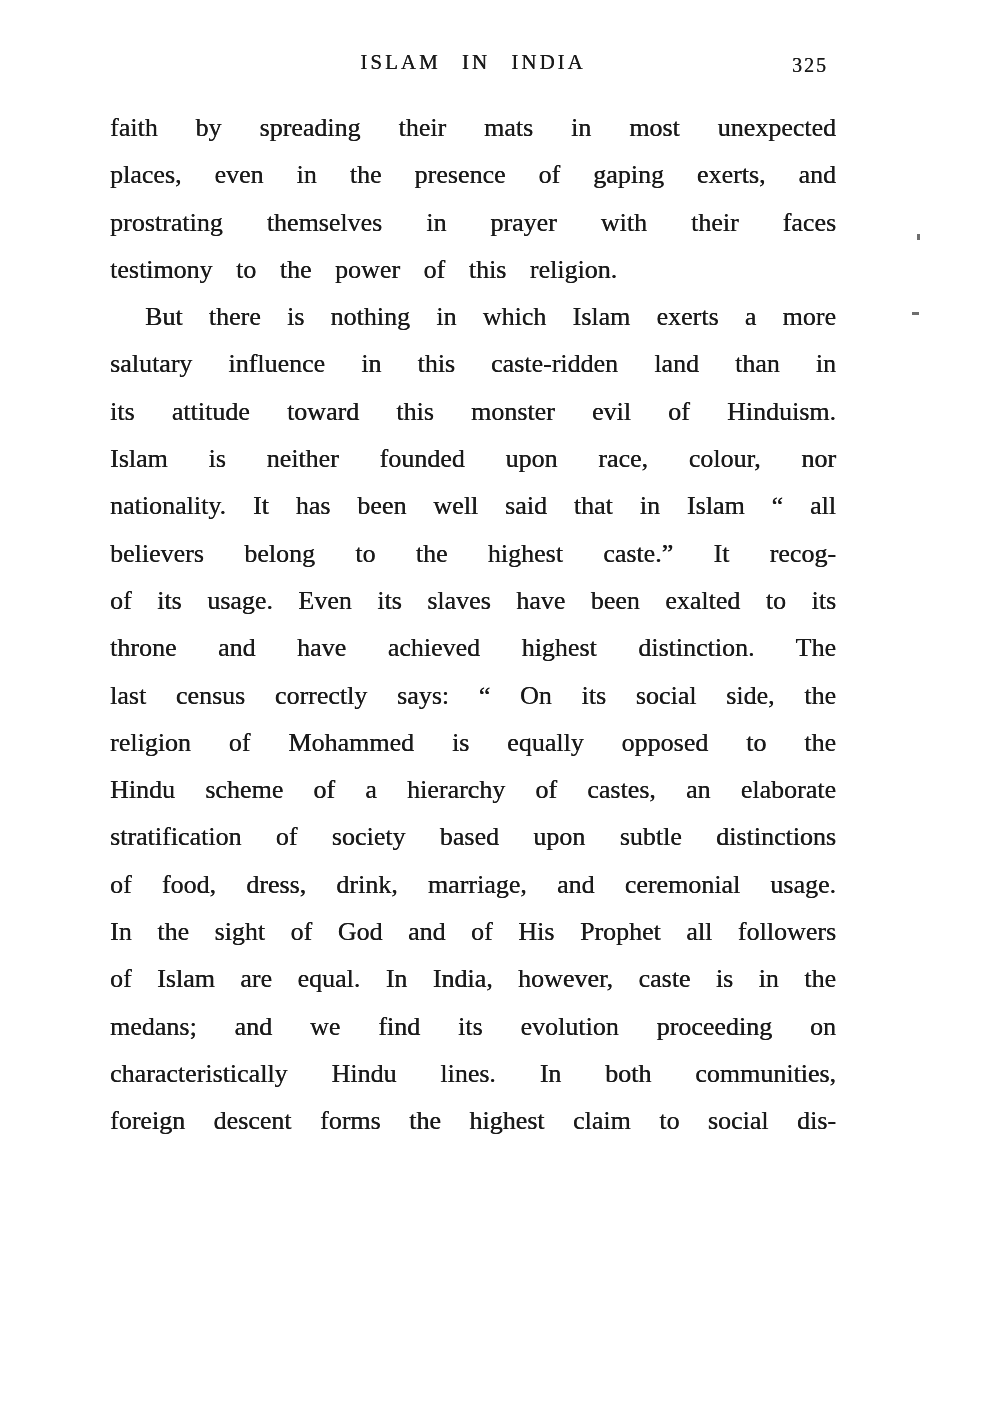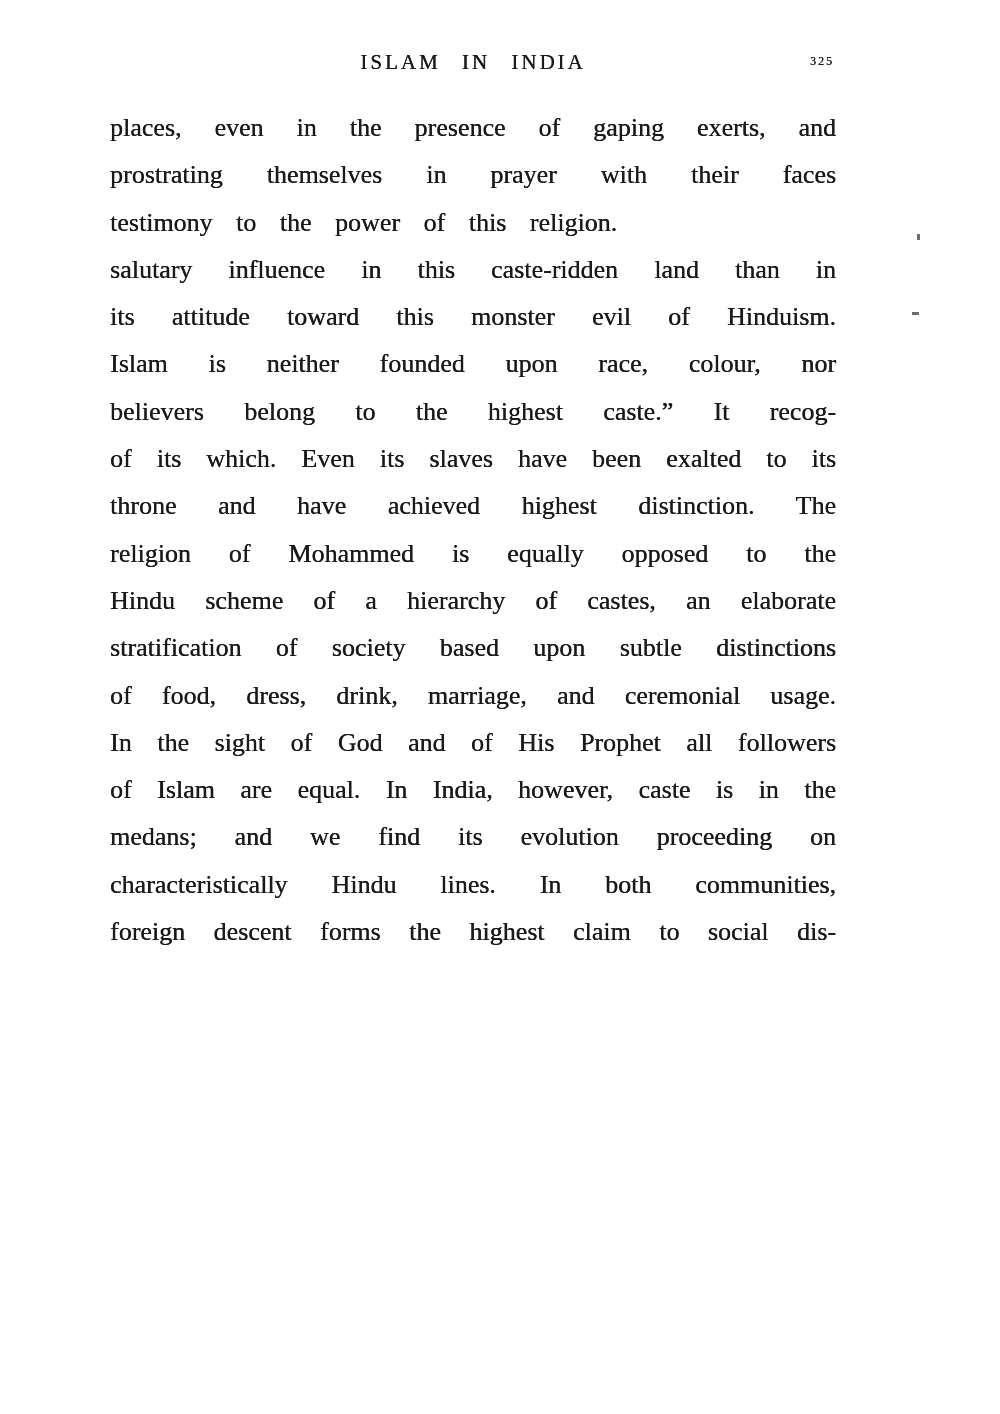--- a/index.html
+++ b/index.html
@@ -31,23 +31,23 @@
     top: 0;
     text-align: center;
     font-size: 21px;
     letter-spacing: 3px;
     word-spacing: 13px;
     white-space: nowrap;
     text-shadow: 0.3px 0 0 currentColor;
   }
   .page-num {
     position: absolute;
-    right: 2px;
+    right: 8px;
     top: 4px;
-    font-size: 12px;
+    font-size: 20px;
     letter-spacing: 2px;
     text-shadow: 0.3px 0 0 currentColor;
   }
   .text-block {
     position: absolute;
     left: 110px;
     top: 104px;
     width: 726px;
   }
   .line {
@@ -77,29 +77,33 @@
 <body>
 
 <div class="page">
 
   <header class="running-head">
     <span class="head-title">ISLAM IN INDIA</span>
     <span class="page-num">325</span>
   </header>
 
   <main class="text-block">
+      <div class="line">faith by spreading their mats in most unexpected</div>
       <div class="line">places, even in the presence of gaping exerts, and</div>
       <div class="line">prostrating themselves in prayer with their faces</div>
       <div class="line nojust">testimony to the power of this religion.</div>
+      <div class="line indent">But there is nothing in which Islam exerts a more</div>
       <div class="line">salutary influence in this caste-ridden land than in</div>
       <div class="line">its attitude toward this monster evil of Hinduism.</div>
       <div class="line">Islam is neither founded upon race, colour, nor</div>
+      <div class="line">nationality. It has been well said that in Islam “ all</div>
       <div class="line">believers belong to the highest caste.” It recog-</div>
-      <div class="line">of its which. Even its slaves have been exalted to its</div>
+      <div class="line">of its usage. Even its slaves have been exalted to its</div>
       <div class="line">throne and have achieved highest distinction. The</div>
+      <div class="line">last census correctly says: “ On its social side, the</div>
       <div class="line">religion of Mohammed is equally opposed to the</div>
       <div class="line">Hindu scheme of a hierarchy of castes, an elaborate</div>
       <div class="line">stratification of society based upon subtle distinctions</div>
       <div class="line">of food, dress, drink, marriage, and ceremonial usage.</div>
       <div class="line">In the sight of God and of His Prophet all followers</div>
       <div class="line">of Islam are equal. In India, however, caste is in the</div>
       <div class="line">medans; and we find its evolution proceeding on</div>
       <div class="line">characteristically Hindu lines. In both communities,</div>
       <div class="line">foreign descent forms the highest claim to social dis-</div>
     </main>

